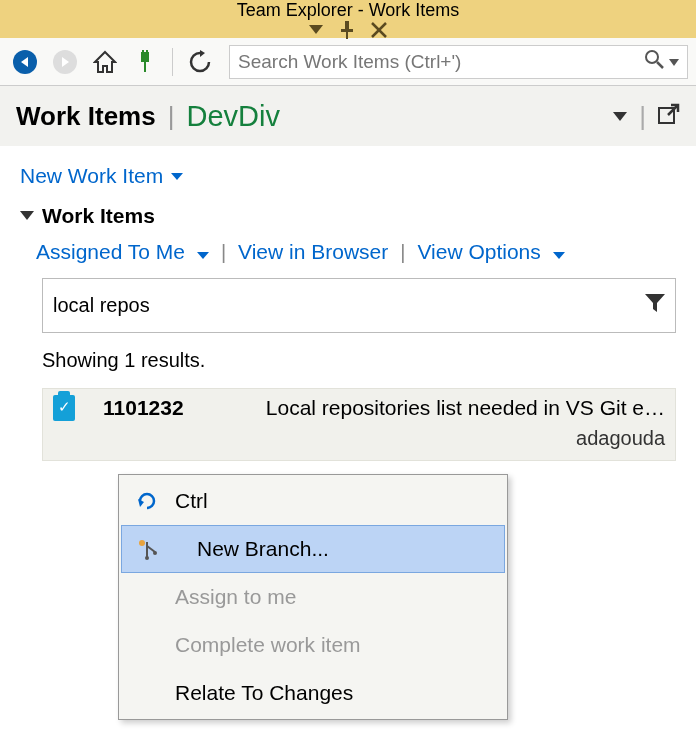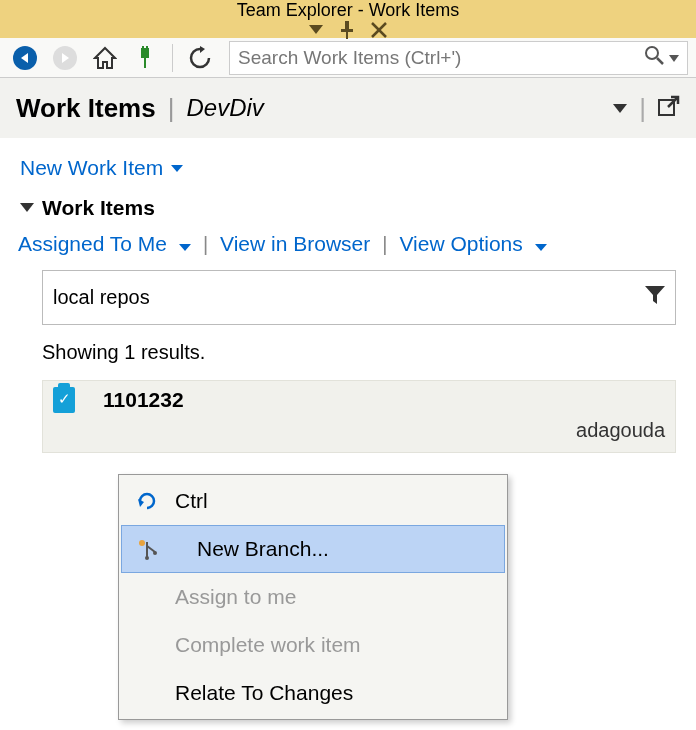--- a/index.html
+++ b/index.html
@@ -16,21 +16,21 @@
       height: 38px;
       display: flex;
       align-items: center;
       padding: 0 10px;
       justify-content: space-between;
       flex-direction: column;
     }
     .titlebar-controls { display: flex; gap: 16px; align-items: center; }
     .titlebar-controls svg { display: block; }
     .toolbar {
-      height: 40px;
+      height: 48px;
       display: flex;
       align-items: center;
       padding: 0 8px;
       gap: 6px;
       border-bottom: 1px solid #ccc;
       background: #f9f9f7;
     }
     .tb-btn {
       width: 34px; height: 34px;
       display: flex; align-items: center; justify-content: center;
@@ -55,21 +55,21 @@
       height: 60px;
       display: flex;
       align-items: center;
       padding: 0 16px;
       justify-content: space-between;
       background: #f2f2ef;
     }
     .header-left { display: flex; align-items: center; gap: 8px; }
     .header-title { font-size: 26px; font-weight: 600; }
     .header-sep { color: #999; font-size: 26px; margin: 0 4px; }
-    .header-sub { font-size: 24px; color: #000000; font-style: italic; }
+    .header-sub { font-size: 29px; color: #15803d; }
     .header-right { display: flex; align-items: center; gap: 12px; }
     .body { padding: 0; }
     .new-work-row {
       padding: 18px 20px 10px;
       display: flex; align-items: center; gap: 8px;
     }
     .link { color: #0066cc; font-size: 21px; }
     .caret-down {
       width: 0; height: 0;
       border-left: 6px solid transparent;
@@ -83,21 +83,21 @@
     }
     .tri-collapse {
       width: 0; height: 0;
       border-left: 7px solid transparent;
       border-right: 7px solid transparent;
       border-top: 9px solid #333;
       transform: translateY(-1px);
     }
     .section-title { font-weight: 700; font-size: 21px; }
     .filter-row {
-      padding: 2px 20px 10px 18px;
+      padding: 2px 20px 10px 36px;
       display: flex; align-items: center; gap: 10px;
       font-size: 20px;
     }
     .filter-sep { color: #888; margin: 0 2px; }
     .input-row {
       margin: 4px 20px 10px 42px;
       border: 1px solid #bbb;
       height: 55px;
       display: flex; align-items: center;
       padding: 0 10px;
@@ -311,20 +311,21 @@
         </svg>
     </span>
   </div>
 
   <div class="results-text">Showing 1 results.</div>
 
   <div class="result-card">
     <div class="result-line1">
       <span class="clipboard-icon"></span>
       <span class="result-id">1101232</span>
+      <span class="result-title">Local repositories list needed in VS Git e…</span>
     </div>
     <div class="result-assignee">adagouda</div>
   </div>
 </div>
 
 <div class="context-menu">
   <div class="menu-item">
     <span class="menu-icon">
       <svg width="22" height="22">
           <path d="M 4 11 A 7 7 0 1 1 11 18" fill="none" stroke="#0066cc" stroke-width="2.5"></path>

